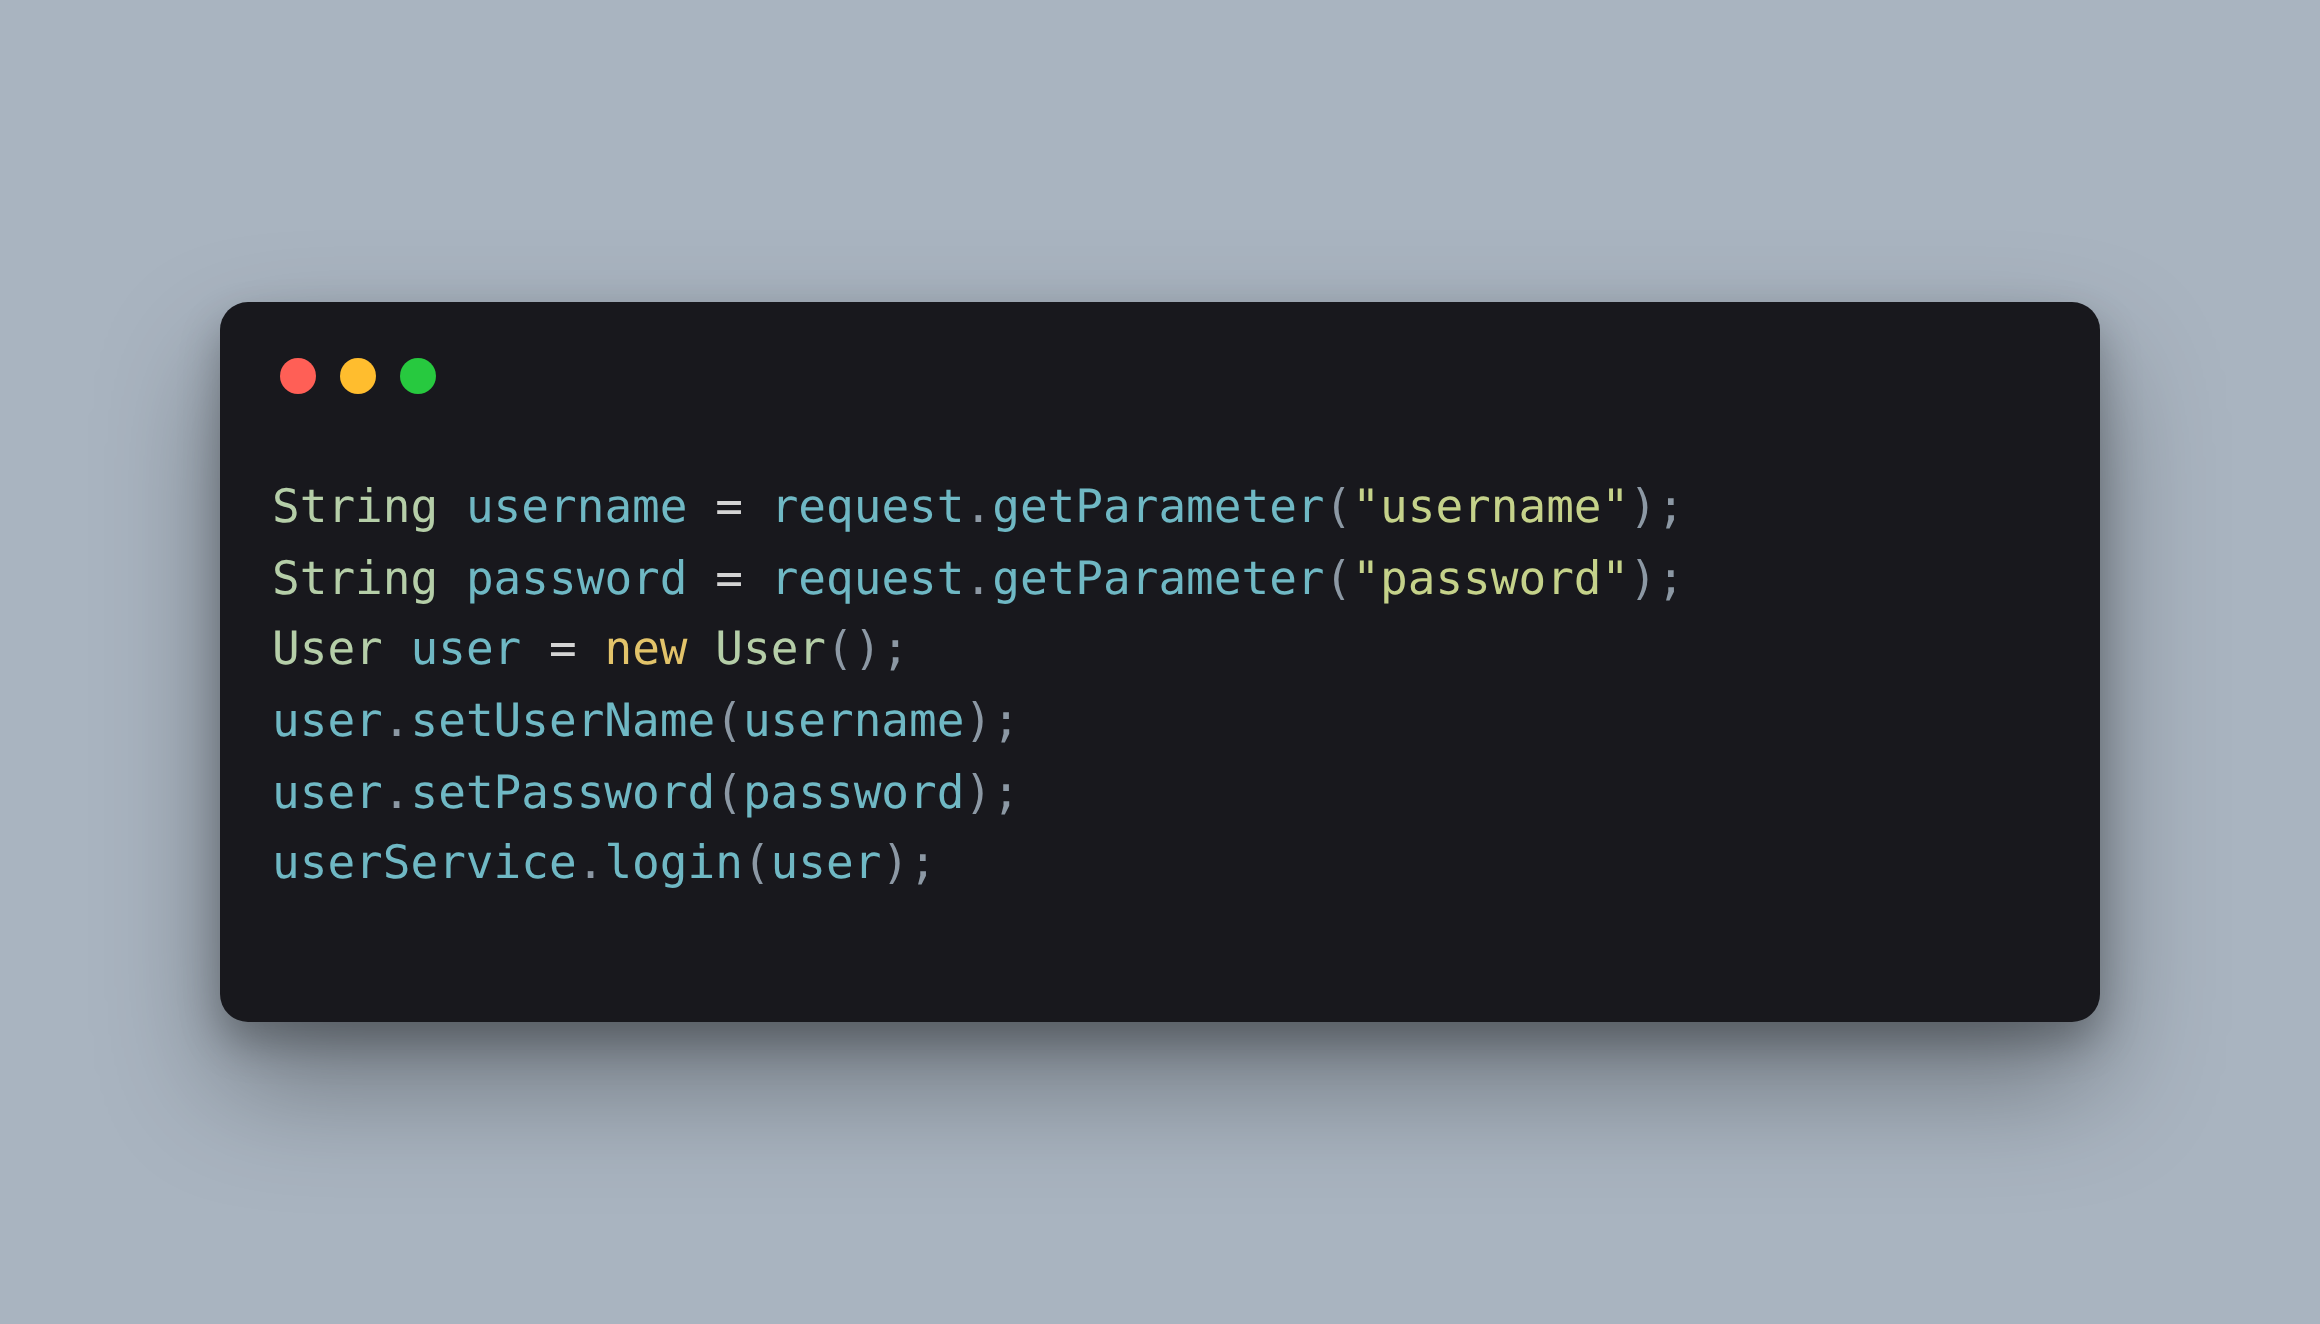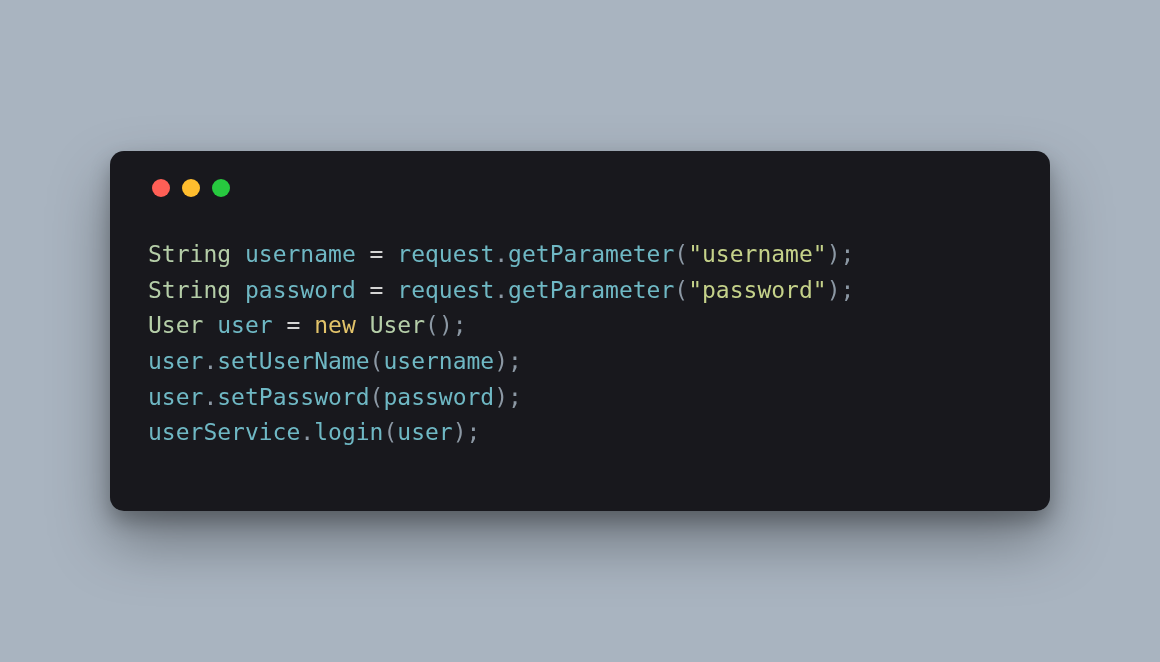--- a/index.html
+++ b/index.html
@@ -9,21 +9,21 @@
     display: flex;
     align-items: center;
     justify-content: center;
     font-family: ui-monospace, SFMono-Regular, "SF Mono", Menlo, Consolas, monospace;
   }
   .window {
     width: 940px;
     background: #18181d;
     border-radius: 14px;
     box-shadow: 0 30px 60px rgba(0,0,0,0.35), 0 10px 20px rgba(0,0,0,0.25);
-    padding: 28px 30px 60px 38px;
+    padding: 28px 30px 60px 26px;
   }
   .traffic-lights {
     display: flex;
     gap: 12px;
     margin-bottom: 40px;
     padding-left: 4px;
   }
   .dot {
     width: 18px;
     height: 18px;

